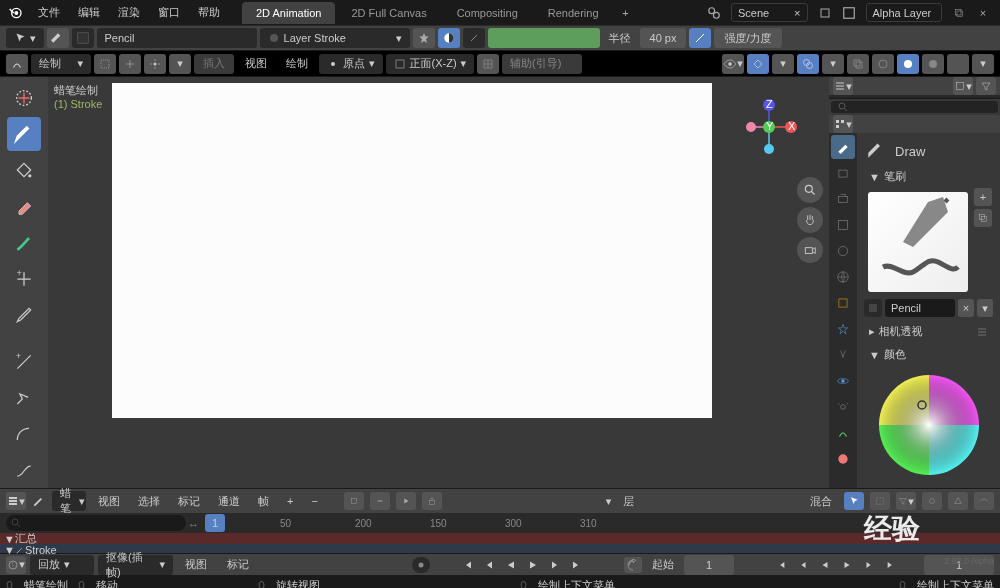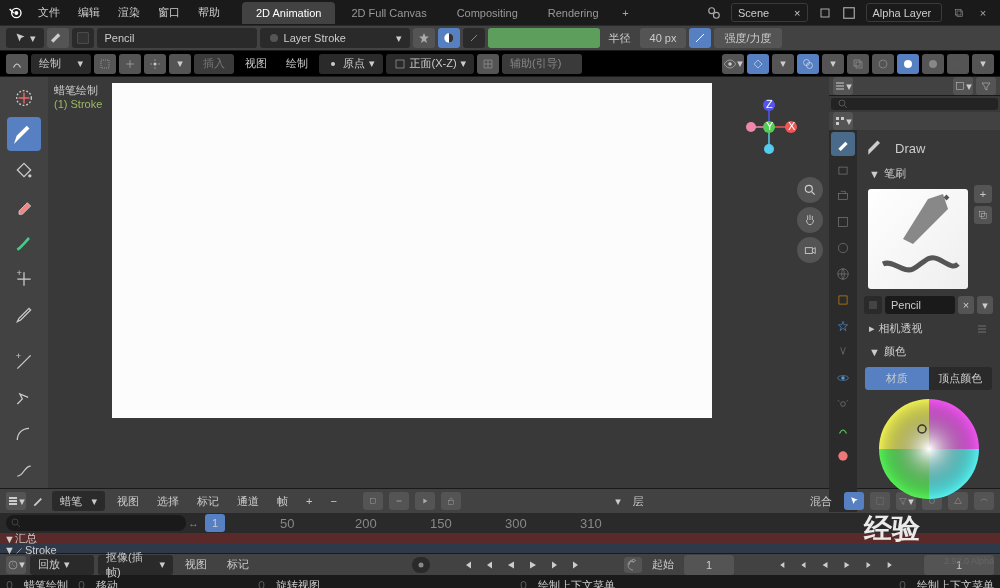--- a/index.html
+++ b/index.html
@@ -64,21 +64,21 @@
     .prop-tab.active{background:#5680c2}
     .color-wheel{width:110px;height:110px;margin:4px auto;position:relative}
     
     
     .timeline{height:65px;background:#333;border-top:1px solid #1a1a1a}
     .tl-hdr{height:24px;display:flex;align-items:center;padding:0 6px;gap:6px;background:#424242}
     .tl-menu{padding:0 6px;cursor:pointer}
     .tl-ruler{height:20px;background:#2a2a2a;position:relative;display:flex;align-items:center}
     .tl-search{position:absolute;left:6px;width:180px;height:16px;background:#1a1a1a;border-radius:8px}
     .tl-frame{position:absolute;width:20px;height:18px;background:#5680c2;border-radius:3px;display:flex;align-items:center;justify-content:center;color:#fff}
-    .tl-tick{position:absolute;color:#888;font-size:13px}
+    .tl-tick{position:absolute;color:#888;font-size:10px}
     .tl-tracks{height:23px;background:#232323}
     .tl-track{height:11px;display:flex;align-items:center;padding:0 4px;font-size:10px}
     .tl-track.red{background:#5a2a2a;color:#e88}
     
     
     .bottombar{height:22px;background:#424242;border-top:1px solid #1a1a1a;display:flex;align-items:center;padding:0 6px;gap:4px}
     .play-btn{width:18px;height:16px;display:flex;align-items:center;justify-content:center;cursor:pointer}
     .status{height:20px;background:#1a1a1a;display:flex;align-items:center;padding:0 6px;gap:10px;font-size:10px}
     .status-item{display:flex;align-items:center;gap:4px}
     .version{margin-left:auto;color:#666}
@@ -566,24 +566,20 @@
             <span>相机透视</span>
           <span style="flex:1"></span>
           <svg width="12" height="12" viewBox="0 0 24 24">
               <path d="M4 6h16M4 12h16M4 18h16" stroke="#aaa"></path>
             </svg>
         </div>
         <div class="panel-title">
             <span>▼</span>
             <span>颜色</span>
           </div>
-        <div class="prop-tabs">
-          <div class="prop-tab active">材质</div>
-          <div class="prop-tab">顶点颜色</div>
-        </div>
         <div class="color-wheel">
           <svg width="110" height="110" viewBox="0 0 110 110">
             <defs>
               <radialGradient id="cw">
                   <stop offset="0%" stop-color="#fff"></stop>
                   <stop offset="100%" stop-color="transparent"></stop>
                 </radialGradient>
             </defs>
             <circle cx="55" cy="55" r="50" fill="url(#cw)"></circle>
             <path d="M55 5a50 50 0 0150 50l-50 0z" fill="#e5e"></path>
@@ -602,21 +598,21 @@
 <div class="timeline">
   <div class="tl-hdr">
     <div class="btn-sq" style="width:20px;height:18px"><svg width="12" height="12" viewBox="0 0 24 24">
           <rect x="4" y="4" width="16" height="4" fill="#ccc"></rect>
           <rect x="4" y="10" width="16" height="4" fill="#ccc"></rect>
           <rect x="4" y="16" width="16" height="4" fill="#ccc"></rect>
         </svg>▾</div>
     <svg width="14" height="14" viewBox="0 0 24 24">
         <path d="M4 20l12-12" stroke="#ccc" stroke-width="3"></path>
       </svg>
-    <div class="dd" style="width:53px">
+    <div class="dd" style="width:34px">
         <span>蜡笔</span>
         <span style="flex:1"></span>
         <span>▾</span>
       </div>
     <span class="tl-menu">视图</span>
     <span class="tl-menu">选择</span>
     <span class="tl-menu">标记</span>
     <span class="tl-menu">通道</span>
     <span class="tl-menu">帧</span>
     <span class="tl-menu">+</span>

